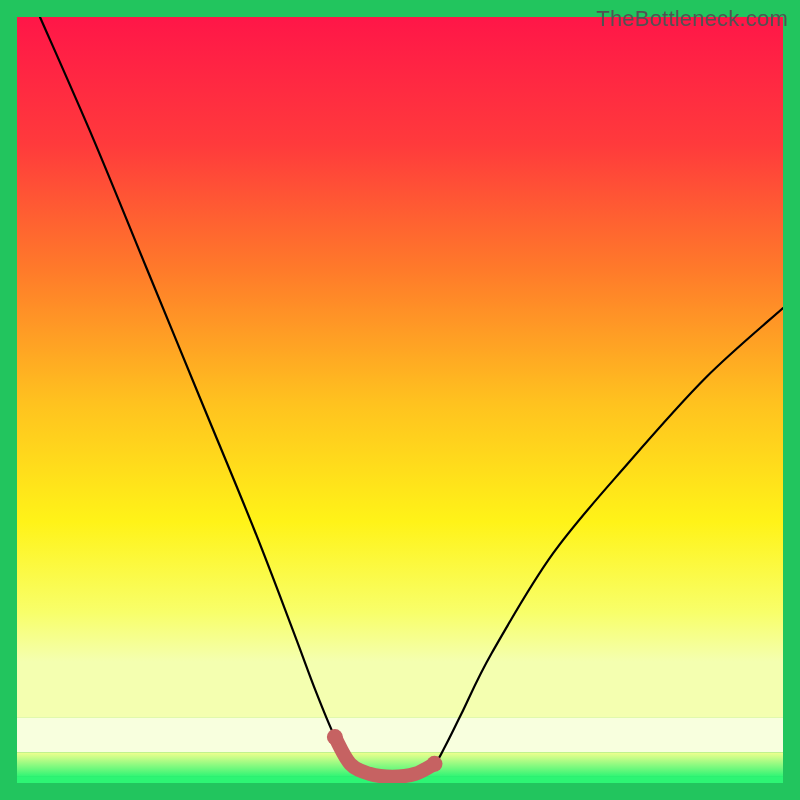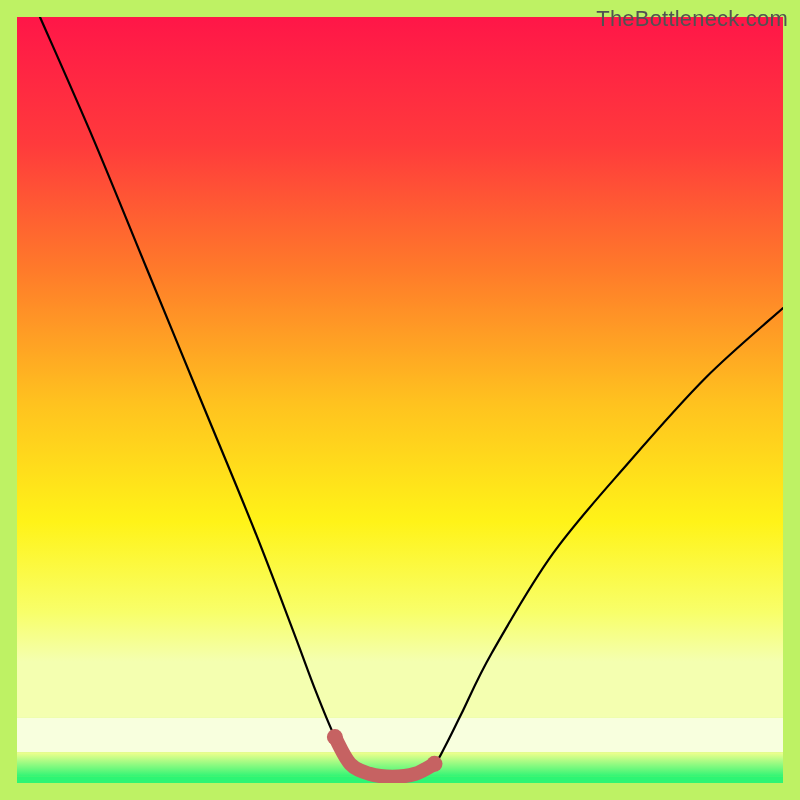--- a/index.html
+++ b/index.html
@@ -8,21 +8,21 @@
     width: 800px;
     height: 800px;
     background: #000;
     overflow: hidden;
     font-family: Arial, Helvetica, sans-serif;
   }
   .frame {
     position: relative;
     width: 800px;
     height: 800px;
-    background: #bef264;
+    background: #22c55e;
   }
   .watermark {
     position: absolute;
     top: 6px;
     right: 12px;
     color: #525252;
     font-size: 22px;
     font-weight: 500;
     letter-spacing: 0.2px;
     z-index: 10;

